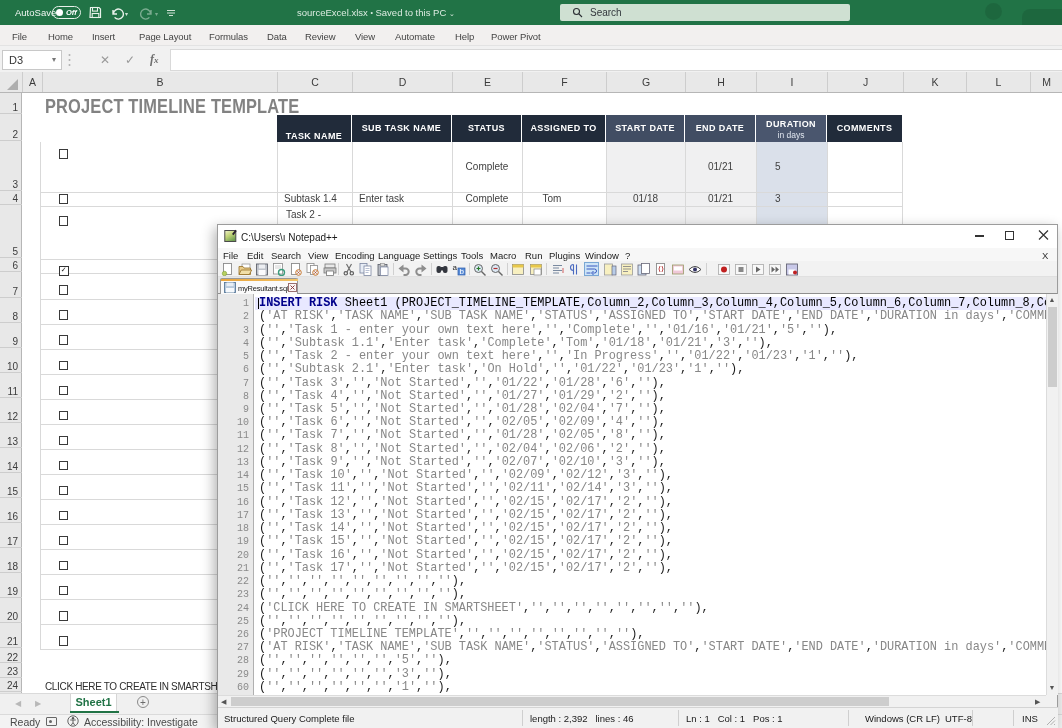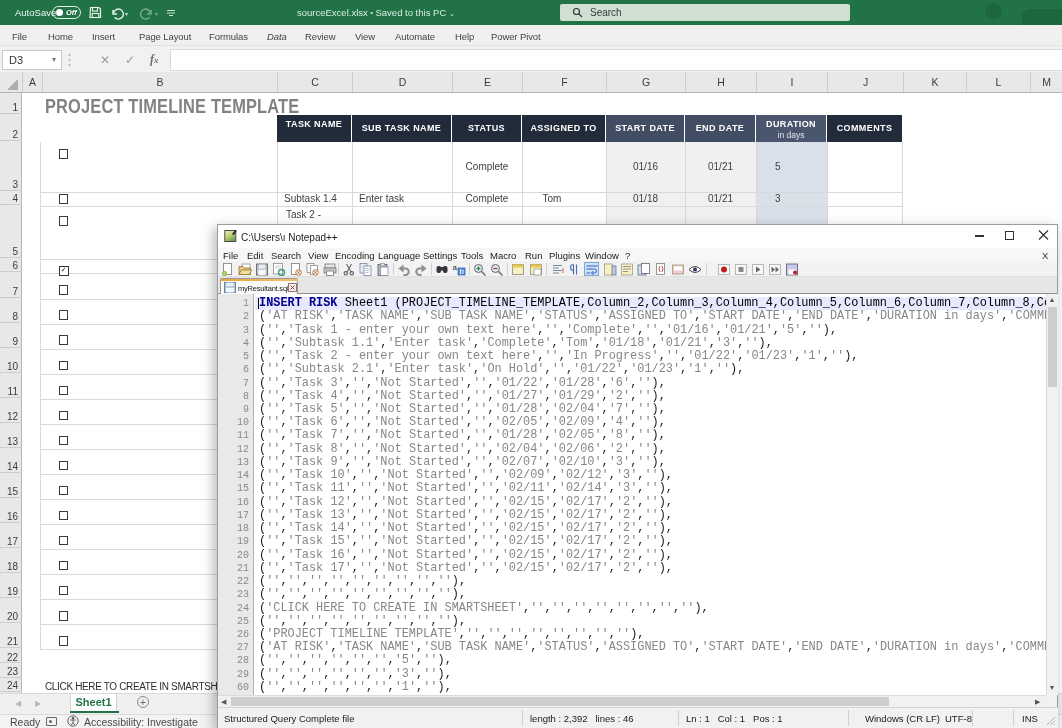--- a/index.html
+++ b/index.html
@@ -48,21 +48,21 @@
     </div>
 <div style="position:absolute;left:590px;top:7px;color:#33383d;font-size:10px;">Search</div>
 <div style="position:absolute;left:985px;top:3px;width:17px;height:17px;border-radius:50%;background:rgba(0,0,0,0.10);"></div>
 <div style="position:absolute;left:1022px;top:9px;width:40px;height:16px;border-radius:8px 0 0 0;background:rgba(0,0,0,0.10);"></div>
 <div style="position:absolute;left:0;top:25px;width:1062px;height:21px;background:#f2f0ef;border-bottom:1px solid #e3e3e3;"></div>
 <div style="position:absolute;left:12px;top:31px;color:#444444;font-size:9.5px;letter-spacing:-0.1px;">File</div>
 <div style="position:absolute;left:48px;top:31px;color:#444444;font-size:9.5px;letter-spacing:-0.1px;">Home</div>
 <div style="position:absolute;left:92px;top:31px;color:#444444;font-size:9.5px;letter-spacing:-0.1px;">Insert</div>
 <div style="position:absolute;left:139px;top:31px;color:#444444;font-size:9.5px;letter-spacing:-0.1px;">Page Layout</div>
 <div style="position:absolute;left:209px;top:31px;color:#444444;font-size:9.5px;letter-spacing:-0.1px;">Formulas</div>
-<div style="position:absolute;left:267px;top:31px;color:#444444;font-size:9.5px;letter-spacing:-0.1px;font-style:italic;">Data</div>
+<div style="position:absolute;left:267px;top:31px;color:#444444;font-size:9.5px;letter-spacing:-0.1px;">Data</div>
 <div style="position:absolute;left:305px;top:31px;color:#444444;font-size:9.5px;letter-spacing:-0.1px;">Review</div>
 <div style="position:absolute;left:355px;top:31px;color:#444444;font-size:9.5px;letter-spacing:-0.1px;">View</div>
 <div style="position:absolute;left:395px;top:31px;color:#444444;font-size:9.5px;letter-spacing:-0.1px;">Automate</div>
 <div style="position:absolute;left:455px;top:31px;color:#444444;font-size:9.5px;letter-spacing:-0.1px;">Help</div>
 <div style="position:absolute;left:491px;top:31px;color:#444444;font-size:9.5px;letter-spacing:-0.1px;">Power Pivot</div>
 <div style="position:absolute;left:0;top:46px;width:1062px;height:26px;background:#f1f1f1;"></div>
 <div style="position:absolute;left:2px;top:50px;width:60px;height:20px;background:#ffffff;border:1px solid #c8c8c8;"></div>
 <div style="position:absolute;left:9px;top:54px;color:#333;font-size:11px;">D3</div>
 <div style="position:absolute;left:52px;top:55px;color:#777;font-size:8px;">▾</div>
 <div style="position:absolute;left:68px;top:53px;width:3px;height:14px;">
@@ -136,21 +136,21 @@
 <div style="position:absolute;left:0;top:624.4px;width:22px;height:24.0px;border-bottom:1px solid #cdcdcd;"></div>
 <div style="position:absolute;left:0;top:635.4px;width:18px;height:13px;color:#3c3c3c;font-size:10px;text-align:right;line-height:13px;">21</div>
 <div style="position:absolute;left:0;top:649.4px;width:22px;height:14.100000000000023px;border-bottom:1px solid #cdcdcd;"></div>
 <div style="position:absolute;left:0;top:650.5px;width:18px;height:13px;color:#3c3c3c;font-size:10px;text-align:right;line-height:13px;">22</div>
 <div style="position:absolute;left:0;top:664.5px;width:22px;height:13.0px;border-bottom:1px solid #cdcdcd;"></div>
 <div style="position:absolute;left:0;top:664.5px;width:18px;height:13px;color:#3c3c3c;font-size:10px;text-align:right;line-height:13px;">23</div>
 <div style="position:absolute;left:0;top:678.5px;width:22px;height:13.0px;border-bottom:1px solid #cdcdcd;"></div>
 <div style="position:absolute;left:0;top:678.5px;width:18px;height:13px;color:#3c3c3c;font-size:10px;text-align:right;line-height:13px;">24</div>
 <div style="position:absolute;left:45px;top:95px;color:#828282;font-size:20px;font-weight:bold;letter-spacing:0.2px;transform:scaleX(0.82);transform-origin:0 0;white-space:nowrap;">PROJECT TIMELINE TEMPLATE</div>
 <div style="position:absolute;left:277px;top:115px;width:74px;height:27px;background:#212b3a;">
-      <div style="text-align:center;color:#fff;font-size:9px;font-weight:bold;letter-spacing:0.4px;margin-top:4px;">TASK NAME</div>
+      <div style="text-align:center;color:#fff;font-size:9px;font-weight:bold;letter-spacing:0.4px;margin-top:16px;">TASK NAME</div>
     </div>
 <div style="position:absolute;left:352px;top:115px;width:99px;height:27px;background:#212b3a;">
       <div style="text-align:center;color:#fff;font-size:9px;font-weight:bold;letter-spacing:0.4px;margin-top:8px;">SUB TASK NAME</div>
     </div>
 <div style="position:absolute;left:452px;top:115px;width:69px;height:27px;background:#212b3a;">
       <div style="text-align:center;color:#fff;font-size:9px;font-weight:bold;letter-spacing:0.4px;margin-top:8px;">STATUS</div>
     </div>
 <div style="position:absolute;left:522px;top:115px;width:83px;height:27px;background:#212b3a;">
       <div style="text-align:center;color:#fff;font-size:9px;font-weight:bold;letter-spacing:0.4px;margin-top:8px;">ASSIGNED TO</div>
     </div>
@@ -211,21 +211,20 @@
 <div style="position:absolute;left:58.5px;top:435.59999999999997px;width:9.5px;height:9.5px;border:1.4px solid #3a3a3a;background:#fff;"></div>
 <div style="position:absolute;left:58.5px;top:460.7px;width:9.5px;height:9.5px;border:1.4px solid #3a3a3a;background:#fff;"></div>
 <div style="position:absolute;left:58.5px;top:485.7px;width:9.5px;height:9.5px;border:1.4px solid #3a3a3a;background:#fff;"></div>
 <div style="position:absolute;left:58.5px;top:510.8px;width:9.5px;height:9.5px;border:1.4px solid #3a3a3a;background:#fff;"></div>
 <div style="position:absolute;left:58.5px;top:535.8000000000001px;width:9.5px;height:9.5px;border:1.4px solid #3a3a3a;background:#fff;"></div>
 <div style="position:absolute;left:58.5px;top:560.9000000000001px;width:9.5px;height:9.5px;border:1.4px solid #3a3a3a;background:#fff;"></div>
 <div style="position:absolute;left:58.5px;top:585.9000000000001px;width:9.5px;height:9.5px;border:1.4px solid #3a3a3a;background:#fff;"></div>
 <div style="position:absolute;left:58.5px;top:611.0px;width:9.5px;height:9.5px;border:1.4px solid #3a3a3a;background:#fff;"></div>
 <div style="position:absolute;left:58.5px;top:636.0px;width:9.5px;height:9.5px;border:1.4px solid #3a3a3a;background:#fff;"></div>
 <div style="position:absolute;left:452px;top:142px;width:70px;height:49px;text-align:center;line-height:49px;font-size:10px;color:#3f3f3f;">Complete</div>
-<div style="position:absolute;left:606px;top:142px;width:79px;height:49px;text-align:center;line-height:49px;font-size:10px;color:#3f3f3f;">01/16</div>
 <div style="position:absolute;left:685px;top:142px;width:71px;height:49px;text-align:center;line-height:49px;font-size:10px;color:#3f3f3f;">01/21</div>
 <div style="position:absolute;left:775px;top:142px;height:49px;line-height:49px;font-size:10px;color:#3f3f3f;">5</div>
 <div style="position:absolute;left:284px;top:192px;width:100px;height:13px;line-height:13px;font-size:10px;color:#3f3f3f;">Subtask 1.4</div>
 <div style="position:absolute;left:359px;top:192px;width:100px;height:13px;line-height:13px;font-size:10px;color:#3f3f3f;">Enter task</div>
 <div style="position:absolute;left:452px;top:192px;width:70px;height:13px;text-align:center;line-height:13px;font-size:10px;color:#3f3f3f;">Complete</div>
 <div style="position:absolute;left:522px;top:192px;width:60px;height:13px;text-align:center;line-height:13px;font-size:10px;color:#3f3f3f;">Tom</div>
 <div style="position:absolute;left:606px;top:192px;width:79px;height:13px;text-align:center;line-height:13px;font-size:10px;color:#3f3f3f;">01/18</div>
 <div style="position:absolute;left:685px;top:192px;width:71px;height:13px;text-align:center;line-height:13px;font-size:10px;color:#3f3f3f;">01/21</div>
 <div style="position:absolute;left:775px;top:192px;height:13px;line-height:13px;font-size:10px;color:#3f3f3f;">3</div>
 <div style="position:absolute;left:286px;top:209px;width:66px;line-height:12.2px;font-size:10px;color:#3f3f3f;">Task 2 -</div>

